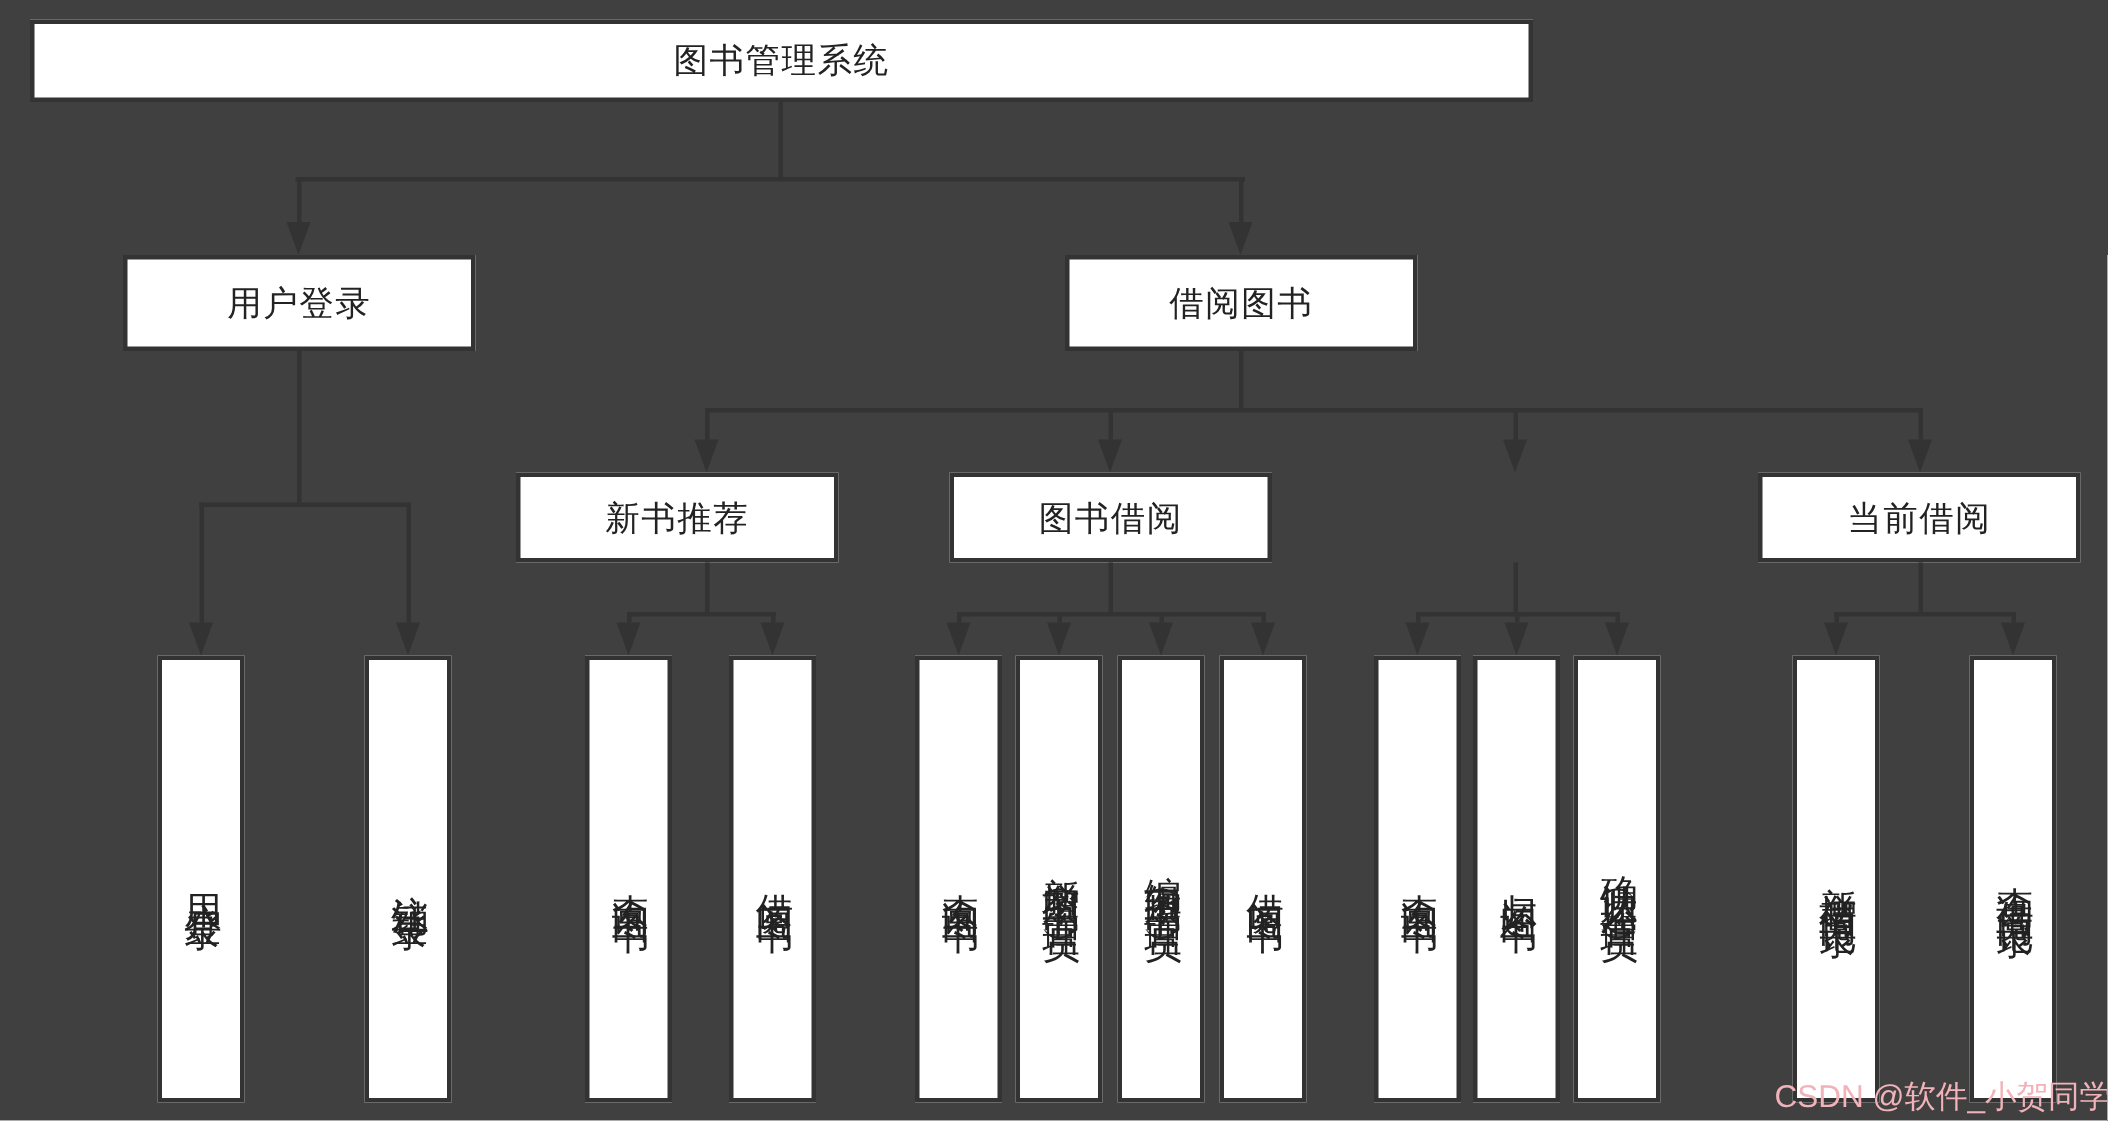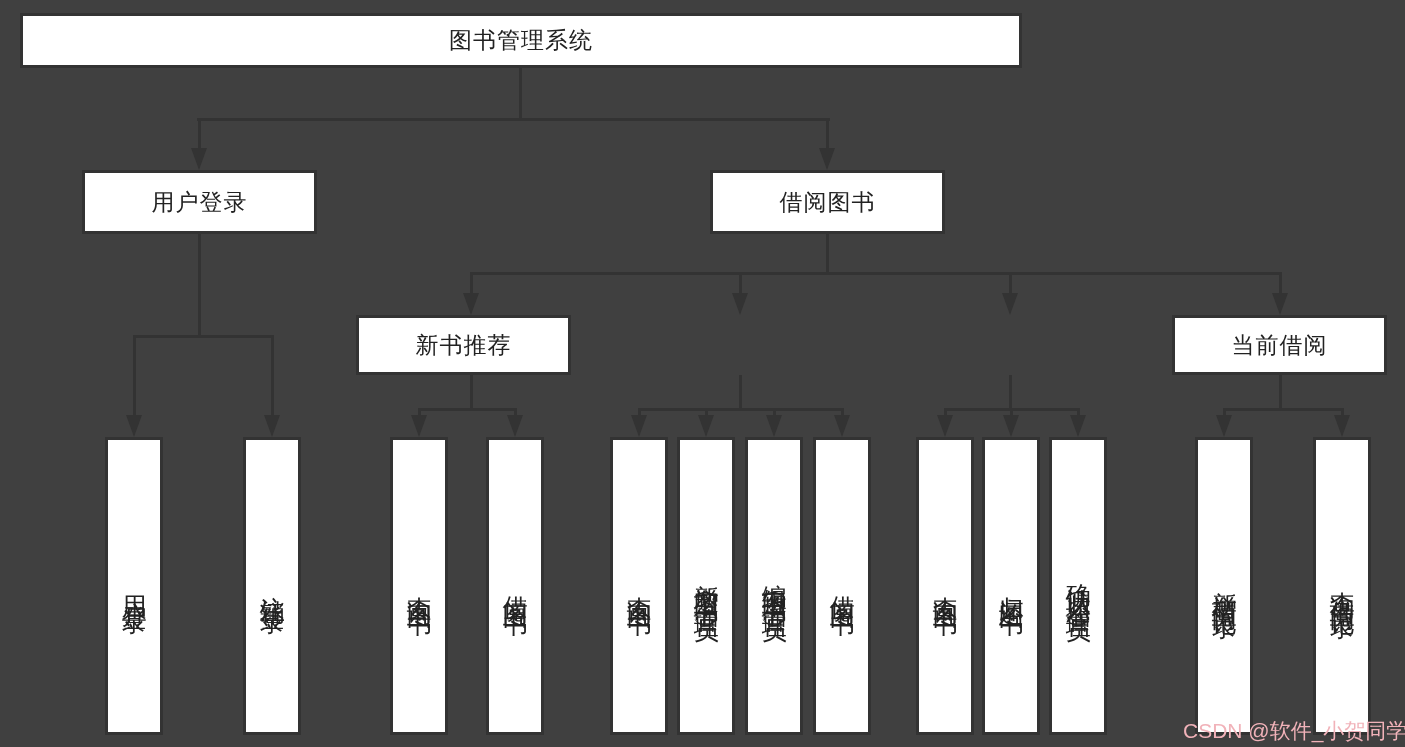--- a/index.html
+++ b/index.html
@@ -68,21 +68,22 @@
   <div class="hline" style="left:470px;top:272px;width:811px"></div>
   <div class="vline" style="left:470px;top:272px;height:21px"></div>
   <div class="arr" style="left:463px;top:293px"></div>
   <div class="vline" style="left:739px;top:272px;height:21px"></div>
   <div class="arr" style="left:732px;top:293px"></div>
   <div class="vline" style="left:1009px;top:272px;height:21px"></div>
   <div class="arr" style="left:1002px;top:293px"></div>
   <div class="vline" style="left:1279px;top:272px;height:21px"></div>
   <div class="arr" style="left:1272px;top:293px"></div>
 
-  <div class="box hbox" style="left:356px;top:315px;width:215px;height:60px">新书推荐</div>
+  <div class="box hbox" style="left:344px;top:315px;width:215px;height:60px">新书推荐</div>
+  <div class="box hbox" style="left:633px;top:315px;width:215px;height:60px">图书借阅</div>
   <div class="box hbox" style="left:1172px;top:315px;width:215px;height:60px">当前借阅</div>
 
   <div class="vline" style="left:470px;top:375px;height:33px"></div>
   <div class="hline" style="left:418px;top:408px;width:99px"></div>
   <div class="vline" style="left:418px;top:408px;height:7px"></div>
   <div class="arr" style="left:411px;top:415px"></div>
   <div class="vline" style="left:514px;top:408px;height:7px"></div>
   <div class="arr" style="left:507px;top:415px"></div>
 
   <div class="vline" style="left:739px;top:375px;height:33px"></div>

